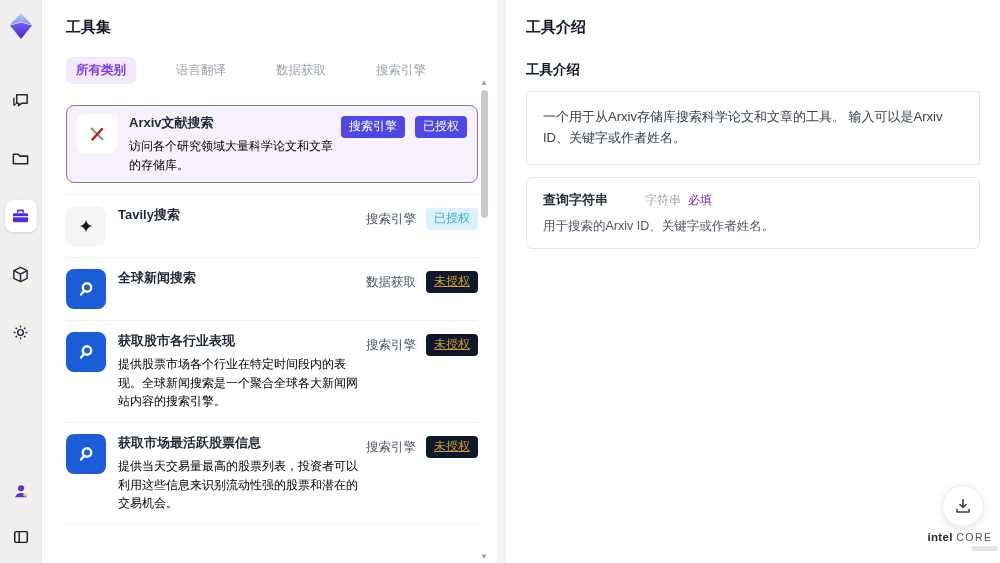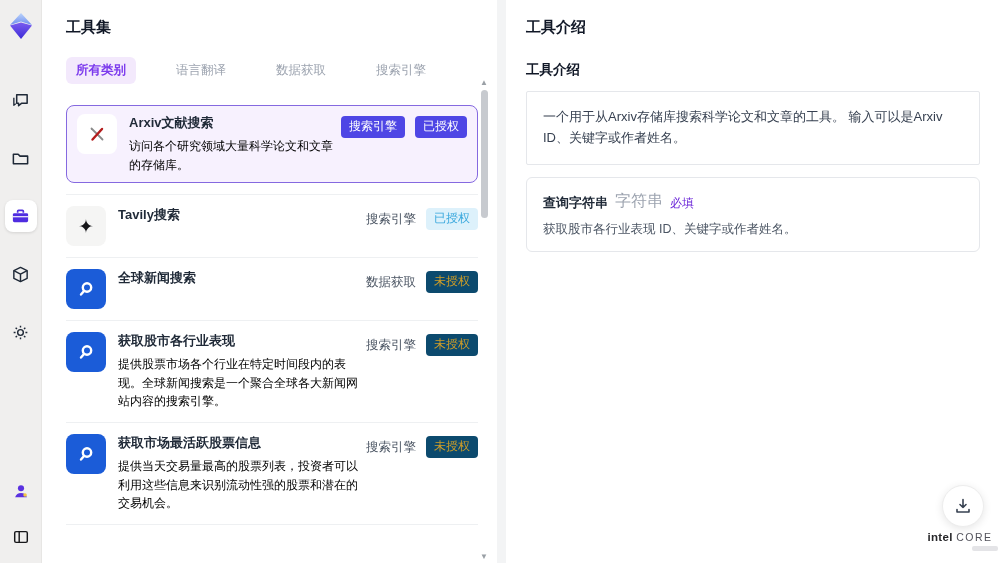--- a/index.html
+++ b/index.html
@@ -30,41 +30,41 @@
   .icon-blue  { background:#1b5cd8; }
   .icon-white { background:#ffffff; }
   .tool-text { flex:1; padding-right:8px; min-width:0; }
   .tool-name { font-size:13px; font-weight:700; color:#1f2937; margin-bottom:5px; }
   .tool-desc { font-size:12px; color:#000000; line-height:1.55; }
   .badges { display:flex; gap:10px; align-items:flex-start; padding-top:2px; white-space:nowrap; }
   .pill { font-size:12px; padding:3px 8px; border-radius:4px; line-height:1.3; }
   .pill-solid { background:#4e46e5; color:#fff; }
   .cat-text { font-size:12.5px; color:#4b5563; padding-top:3px; }
   .pill-auth-ok { background:#ddf1fb; color:#3aa8dd; }
-  .pill-auth-no { background:#0c4a6e; color:#cf9d27; }
+  .pill-auth-no { background:#0f172a; color:#cf9d27;text-decoration:underline; }
   .tav-star { font-size:19px; color:#17171a; line-height:1; }
 
   
   .vscroll { position:absolute; top:84px; bottom:6px; left:439px; width:7px; }
   .vthumb { position:absolute; top:6px; left:0; width:7px; height:128px; background:#c7cacf; border-radius:4px; }
   .varrow { position:absolute; left:-1px; font-size:8px; color:#9aa0a6; }
   .varrow.up { top:-6px; } .varrow.down { bottom:-4px; }
 
   
   .gap-strip { position:absolute; left:497px; top:0; bottom:0; width:9px; background:#f3f4f5; }
 
   
   .detail-panel { position:absolute; left:506px; right:0; top:0; bottom:0; background:#fff; padding:18px 20px; }
   .detail-title { font-size:15px; font-weight:700; color:#111827; }
   .section-h { font-size:13.5px; font-weight:700; color:#111827; margin-top:24px; }
   .info-box { margin-top:12px; border:1px solid #e5e7eb; border-radius:2px; padding:15px 16px; font-size:13px; color:#374151; line-height:1.6; }
   .param-box { margin-top:12px; border:1px solid #e5e7eb; border-radius:6px; padding:13px 16px; }
   .param-head { display:flex; align-items:flex-end; gap:7px; }
   .param-name { font-size:13px; font-weight:700; color:#1f2937; }
-  .param-type { font-size:16px; color:#9ca3af; }
+  .param-type { font-size:12px; color:#9ca3af;margin-left:30px; }
   .param-req  { font-size:12px; color:#6d28d9; }
   .param-desc { margin-top:9px; font-size:12.5px; color:#4b5563; }
 
   
   .fab { position:absolute; right:16px; bottom:36px; width:42px; height:42px; border-radius:50%; background:#fff; border:1px solid #ededed; box-shadow:0 2px 8px rgba(0,0,0,.10); display:flex; align-items:center; justify-content:center; cursor:pointer; }
   .brand { position:absolute; right:2px; bottom:12px; width:76px; text-align:center; }
   .brand-line { font-size:11.5px; color:#3f3f46; letter-spacing:.3px; }
   .brand-line b { font-weight:700; color:#27272a; }
   .brand-line .core { font-weight:400; color:#52525b; letter-spacing:1.5px; font-size:10.5px; }
   .brand-bar { margin:3px 0 0 auto; width:26px; height:5px; border-radius:2px; background:#e4e4e7; }
@@ -276,21 +276,21 @@
 
     <div class="section-h">工具介绍</div>
     <div class="info-box">一个用于从Arxiv存储库搜索科学论文和文章的工具。 输入可以是Arxiv ID、关键字或作者姓名。</div>
 
     <div class="param-box">
       <div class="param-head">
         <span class="param-name">查询字符串</span>
         <span class="param-type">字符串</span>
         <span class="param-req">必填</span>
       </div>
-      <div class="param-desc">获取股市各行业表现 ID、关键字或作者姓名。</div>
+      <div class="param-desc">用于搜索的Arxiv ID、关键字或作者姓名。</div>
     </div>
 
     <div class="fab">
       <span>
         <svg width="20" height="20" viewBox="0 0 20 20" fill="none" stroke="#374151" stroke-width="1.6" stroke-linecap="round" stroke-linejoin="round">
           <path d="M10 3.5v8M10 11.5l-3-3M10 11.5l3-3"></path>
           <path d="M4 13.5v2.5h12v-2.5"></path>
         </svg>
       </span>
     </div>

